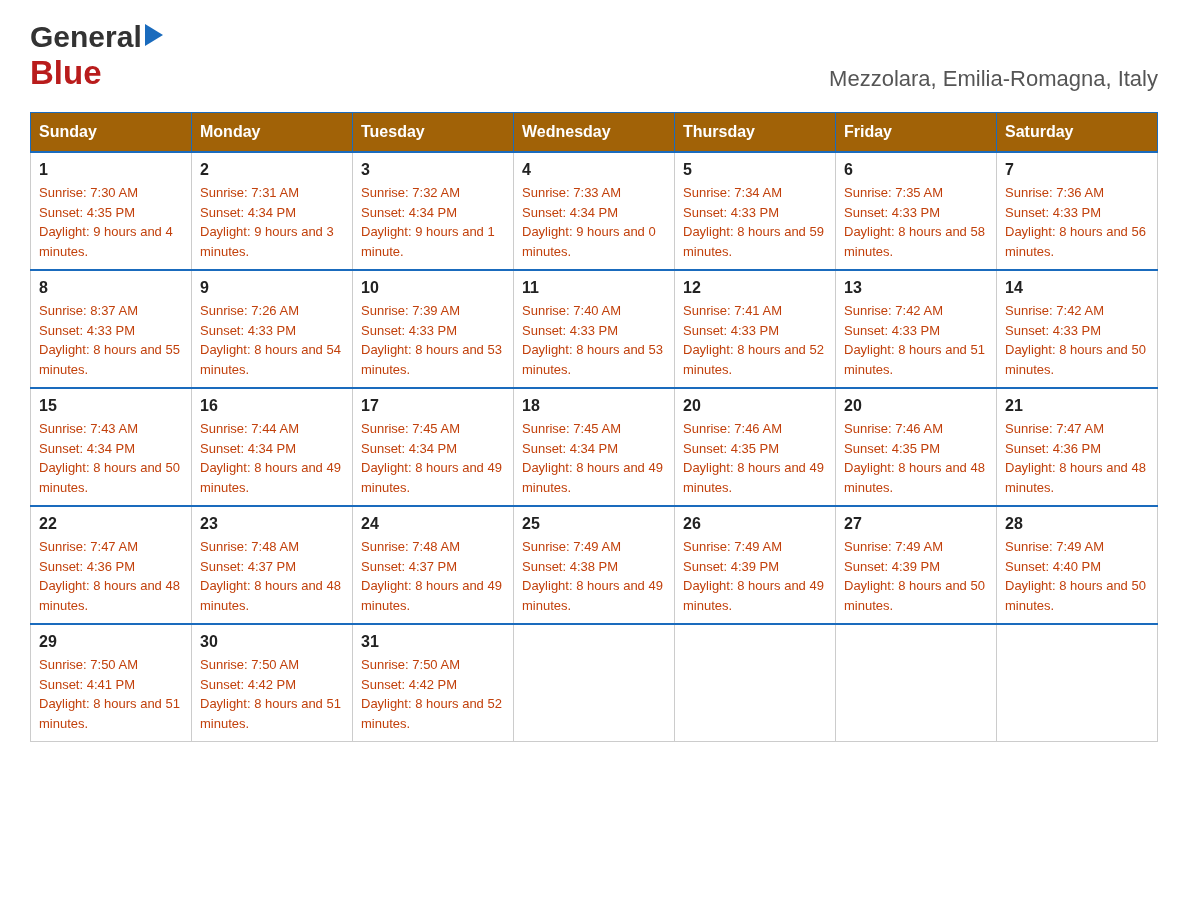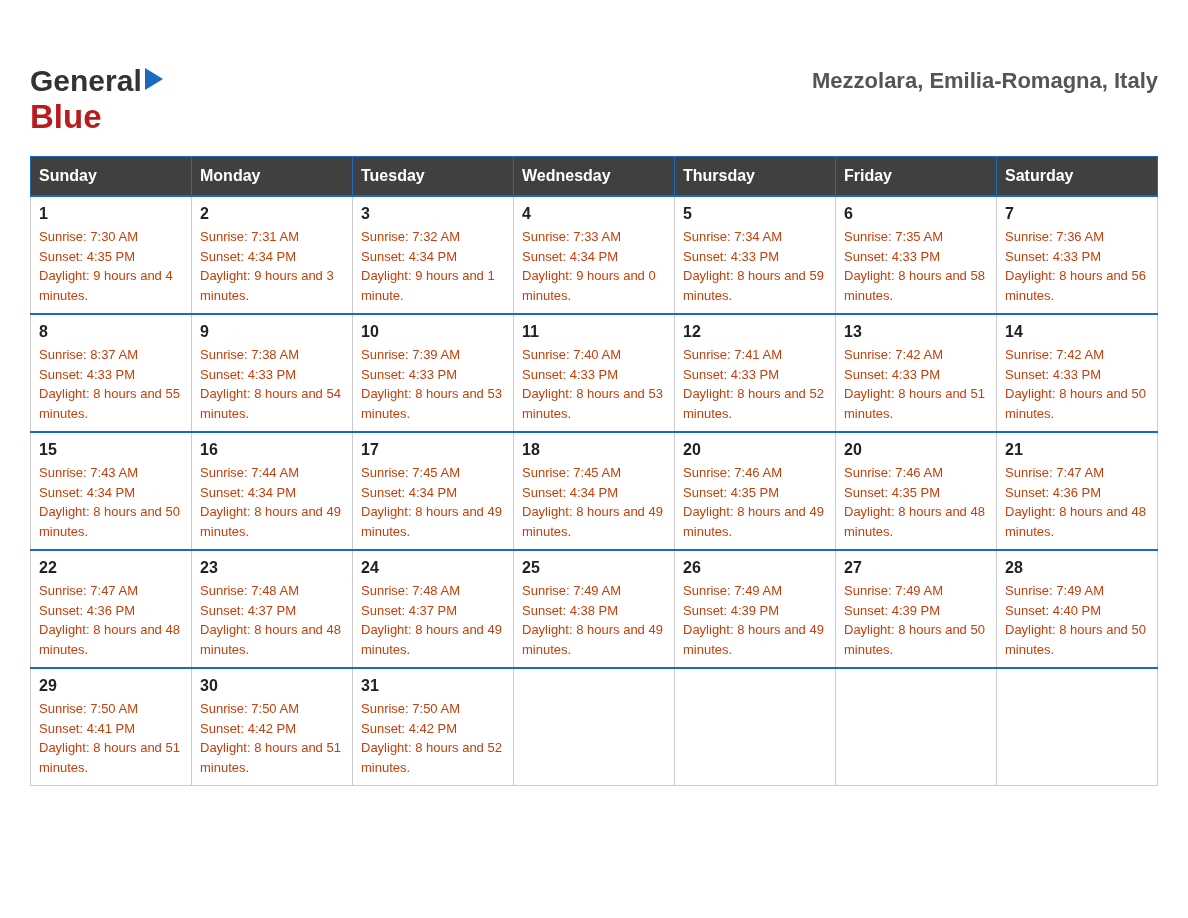--- a/index.html
+++ b/index.html
@@ -6,45 +6,43 @@
     body {
       font-family: Arial, sans-serif;
       background: #fff;
       width: 1188px;
       min-height: 918px;
       padding: 20px 30px;
     }
     .header {
       display: flex;
       justify-content: space-between;
-      align-items: flex-start;
+      align-items: flex-end;
       margin-bottom: 20px;
-      margin-top: 44px;
     }
     .title-section {
       text-align: right;
     }
     .month-title {
       font-size: 52px;
       font-weight: bold;
       color: #222;
       line-height: 1.1;
     }
     .location {
       font-size: 22px;
       color: #555;
       margin-top: 4px;
-      font-weight: bold;
     }
     .calendar {
       width: 100%;
       border-collapse: collapse;
     }
     .calendar th {
-      background: #404040;
+      background: #a16207;
       color: #fff;
       font-size: 16px;
       font-weight: 600;
       padding: 10px 8px;
       text-align: left;
       border: 1px solid #1a6bbd;
     }
     .calendar td {
       vertical-align: top;
       padding: 8px;
@@ -194,21 +192,21 @@
         <div class="day-info">
           <span>Sunrise: 8:37 AM</span><br>
           <span>Sunset: 4:33 PM</span><br>
           <span>Daylight: 8 hours and 55</span><br>
           <span>minutes.</span>
         </div>
       </td>
         <td>
         <span class="day-number">9</span>
         <div class="day-info">
-          <span>Sunrise: 7:38 AM</span><br>
+          <span>Sunrise: 7:26 AM</span><br>
           <span>Sunset: 4:33 PM</span><br>
           <span>Daylight: 8 hours and 54</span><br>
           <span>minutes.</span>
         </div>
       </td>
         <td>
         <span class="day-number">10</span>
         <div class="day-info">
           <span>Sunrise: 7:39 AM</span><br>
           <span>Sunset: 4:33 PM</span><br>

